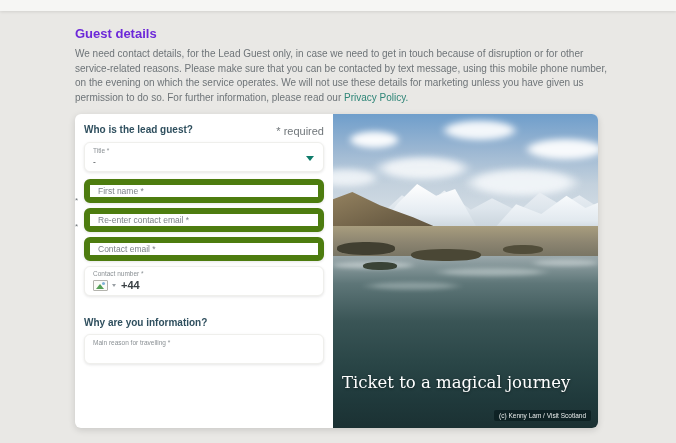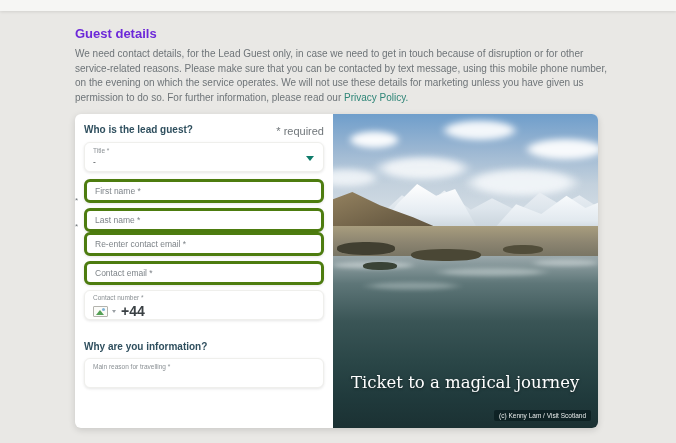--- a/index.html
+++ b/index.html
@@ -42,21 +42,21 @@
   .fld-label { display:block; font-size:6.5px; color:#8a9094; line-height:1.3; }
   .fld-value { font-size:8.5px; color:#4a5054; margin-top:2px; line-height:1.2; }
   .chevron {
     position:absolute; right:9px; top:13px; width:0; height:0;
     border-left:4px solid transparent; border-right:4px solid transparent;
     border-top:5px solid #0e7b6a;
   }
   .text-fld {
     display:block; width:100%; height:24px; padding:0 8px;
     font-family:"Liberation Sans", sans-serif; font-size:8.5px; color:#4a5054;
-    background:#fff; border:3px solid #4d7c0f; border-radius:6px;
+    background:#fff; border:6px solid #4d7c0f; border-radius:6px;
     box-shadow:0 1px 3px rgba(0,0,0,0.10); outline:none;
   }
   .text-fld::placeholder { color:#7d8388; opacity:1; }
 
   .mb7 { margin-bottom:7px; } .mb5 { margin-bottom:5px; } .mb11 { margin-bottom:11px; }
   .mt18 { margin-top:18px; } .mt21 { margin-top:21px; }
 
   .phone-fld { height:30px; padding:3px 8px 0; cursor:pointer; }
   .phone-row { display:flex; align-items:center; margin-top:1px; }
   .flag-box {
@@ -67,21 +67,21 @@
     position:absolute; left:2px; bottom:1px; width:0; height:0;
     border-left:4px solid transparent; border-right:4px solid transparent;
     border-bottom:5px solid #55a055;
   }
   .flag-dot { position:absolute; right:2px; top:1px; width:3px; height:3px; border-radius:50%; background:#7fb3d8; }
   .mini-chevron {
     width:0; height:0; margin:0 5px 0 4px;
     border-left:2.5px solid transparent; border-right:2.5px solid transparent;
     border-top:3px solid #9aa0a4;
   }
-  .dial-code { font-size:14px; font-weight:bold; color:#3a4044; }
+  .dial-code { font-size:11px; font-weight:bold; color:#3a4044; }
 
   .stray-mark { position:absolute; left:0px; font-size:8px; color:#6e7478; }
   .stray-1 { top:82px; } .stray-2 { top:108px; }
 
   
   .photo-panel { position:relative; width:265px; flex:none; overflow:hidden; }
   .photo-panel > div { position:absolute; }
   .p-sky { top:0; left:0; right:0; height:100px;
     background:linear-gradient(180deg,#6f9ecb 0%,#9ab6d2 35%,#c3d1dd 70%,#d3dce4 100%); }
   .p-clouds { top:2px; left:-10px; right:-10px; height:95px; filter:blur(3px);
@@ -113,21 +113,21 @@
       radial-gradient(60px 5px at 15% 20%, rgba(235,240,240,0.9) 0 60%, transparent 75%),
       radial-gradient(80px 6px at 60% 35%, rgba(225,233,233,0.8) 0 55%, transparent 75%),
       radial-gradient(50px 5px at 88% 15%, rgba(235,240,240,0.8) 0 55%, transparent 75%),
       radial-gradient(70px 6px at 30% 65%, rgba(215,225,225,0.7) 0 50%, transparent 75%); }
   .p-rock1 { top:128px; left:4px;  width:58px; height:13px; background:#413f31; border-radius:45%; }
   .p-rock2 { top:135px; left:78px; width:70px; height:12px; background:#4a4735; border-radius:45%; }
   .p-rock3 { top:131px; left:170px; width:40px; height:9px; background:#514d3a; border-radius:45%; }
   .p-rock4 { top:148px; left:30px; width:34px; height:8px; background:#3a4336; border-radius:45%; }
 
   .photo-headline {
-    position:absolute; left:18px; bottom:36px; z-index:5;
+    position:absolute; left:9px; bottom:36px; z-index:5;
     font-family:"DejaVu Serif","Liberation Serif",serif;
     font-size:16.5px; color:#ffffff; text-shadow:0 1px 3px rgba(0,0,0,0.45);
   }
   .photo-credit {
     position:absolute; right:7px; bottom:7px; z-index:5;
     background:rgba(12,32,34,0.88); color:#e8ecec;
     font-size:6.5px; padding:2px 5px; border-radius:2px;
   }
 </style>
 </head>
@@ -150,21 +150,20 @@
         <span class="required-note">* required</span>
       </div>
 
       <div class="fld select-fld mb7">
         <span class="fld-label">Title *</span>
         <div class="fld-value">-</div>
         <span class="chevron"></span>
       </div>
 
       <input class="text-fld mb5" type="text" placeholder="First name *" style="">
-      <input class="text-fld" type="text" placeholder="Last name *" style="">
 
 
       <input class="text-fld mb5" type="text" placeholder="Re-enter contact email *" style="">
       <input class="text-fld mb5" type="text" placeholder="Contact email *" style="">
 
       <div class="fld phone-fld">
         <span class="fld-label">Contact number *</span>
         <div class="phone-row">
           <span class="flag-box">
               <span class="flag-mtn"></span>

